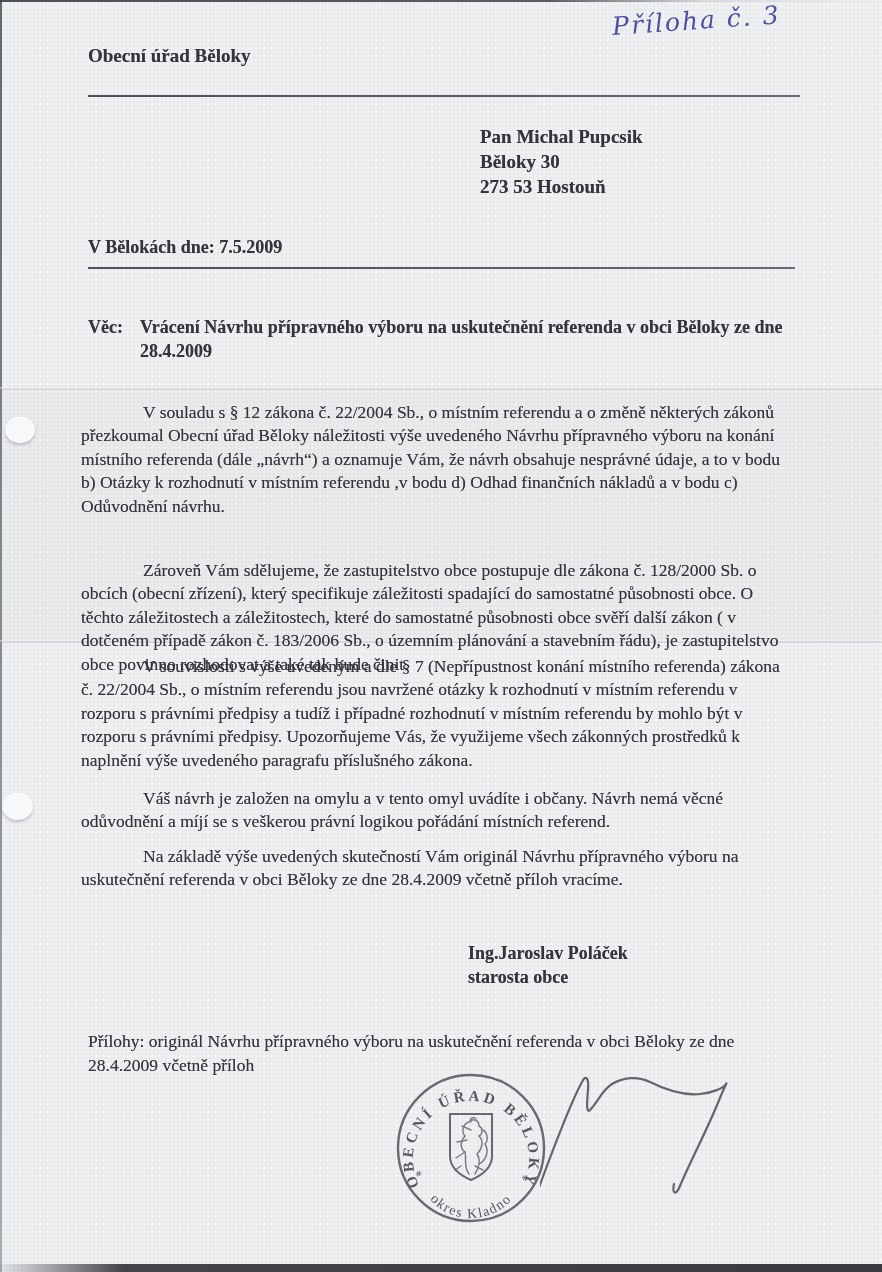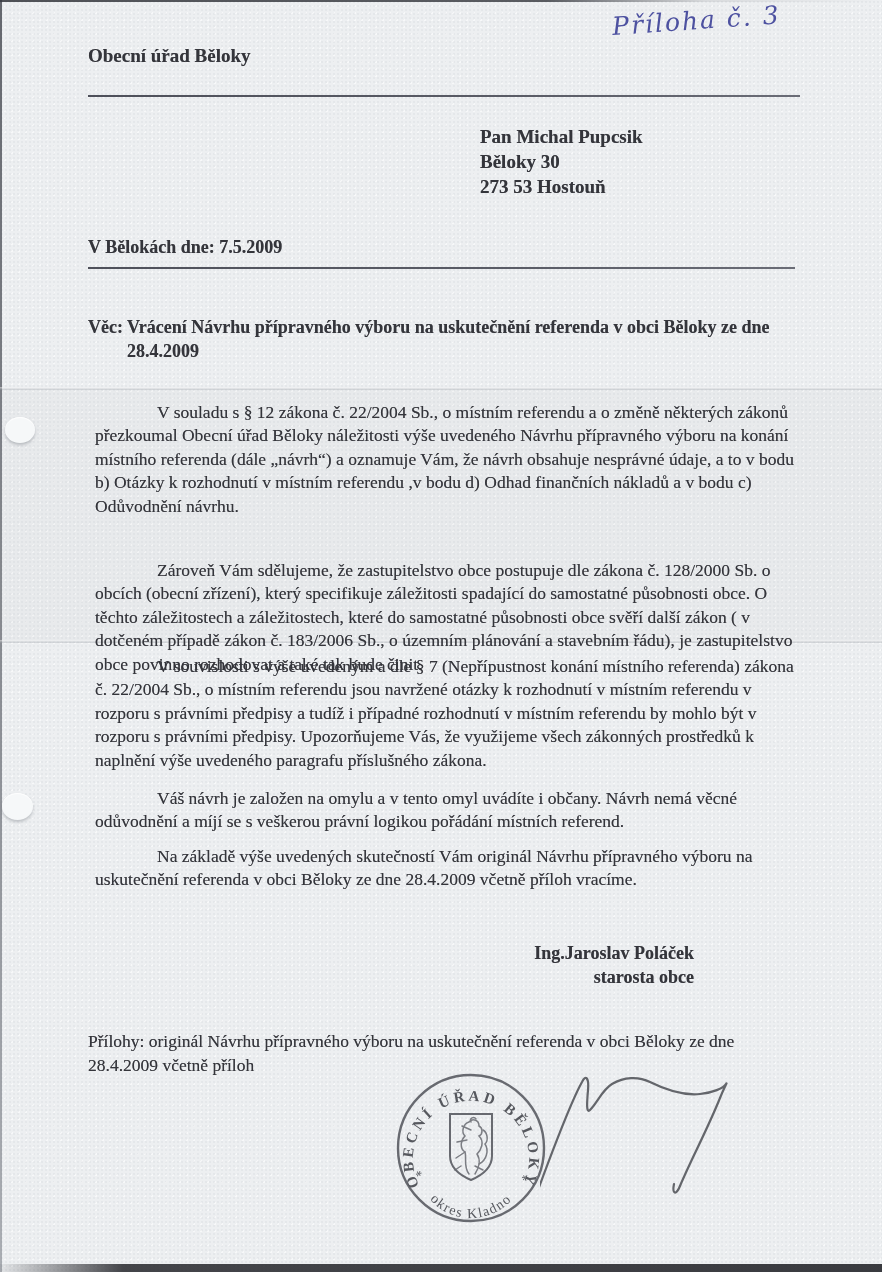--- a/index.html
+++ b/index.html
@@ -48,24 +48,24 @@
     transform: rotate(-4deg);
   }
   .sender { left: 88px; top: 44px; font-size: 19px; font-weight: bold; line-height: 24px; }
   .rule { height: 2px; background: linear-gradient(to right, #4e505a, #5a5c66 60%, #6a6c76); }
   #rule-header { left: 88px; top: 95px; width: 712px; }
   #rule-date { left: 88px; top: 267px; width: 707px; }
   .recipient { left: 460px; top: 124px; font-size: 19px; font-weight: bold; line-height: 25px; margin-left: 20px; }
   .date-line { left: 88px; top: 237px; font-size: 18px; font-weight: bold; }
   .subject { left: 88px; top: 315px; width: 700px; font-size: 18px; font-weight: bold; line-height: 24px; }
   .subject-label { position: absolute; left: 0; top: 0; }
-  .subject-text { display: block; margin-left: 39px; width: 652px; }
-  .para { left: 95px; width: 706px; font-size: 17.5px; line-height: 23.4px; text-indent: 62px; }
+  .subject-text { display: block; margin-left: 52px; width: 652px; }
+  .para { left: 81px; width: 706px; font-size: 17.5px; line-height: 23.4px; text-indent: 62px; }
   #p1 { top: 401px; } #p2 { top: 531px; margin-top: 28px; } #p3 { top: 655px; } #p4 { top: 787px; } #p5 { top: 845px; }
-  .sig-block { left: 468px; top: 941px; width: 226px; text-align: right;
+  .sig-block { left: 468px; top: 941px; width: 226px; text-align: left;
     font-size: 18px; font-weight: bold; line-height: 24px; }
   .attachments { left: 88px; top: 1029px; width: 716px; font-size: 17.5px; line-height: 24px; }
 
   .stamp-wrap { left: 388px; top: 1068px; width: 166px; height: 160px; }
   .signature-wrap { left: 540px; top: 1052px; width: 210px; height: 150px; }
 </style>
 </head>
 <body>
 
 <div class="page">

